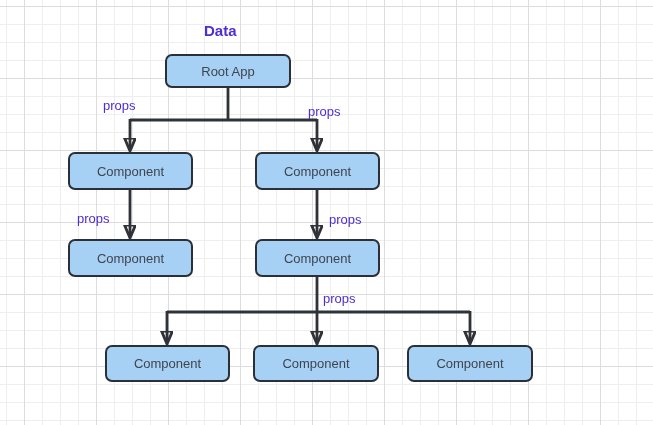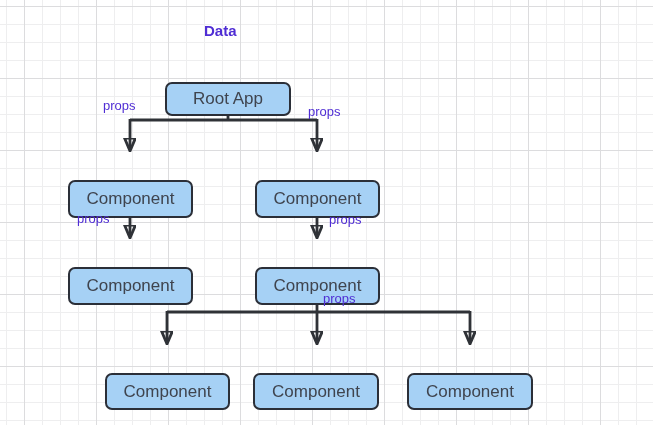--- a/index.html
+++ b/index.html
@@ -38,25 +38,24 @@
     fill:none;
   }
   .arrow-head{fill:var(--edge);stroke:none;}
   .node{
     position:absolute;
     box-sizing:border-box;
     background:var(--node-fill);
     border:2.5px solid var(--node-border);
     border-radius:7px;
     color:var(--node-text);
-    font-size:17px;
+    font-size:13px;
     display:flex;align-items:center;justify-content:center;
     text-align:left;
     cursor:default;
-    margin-top:28px;
   }
   .edge-label{
     position:absolute;
     color:var(--label-text);
     font-size:13px;
     line-height:15px;
     white-space:nowrap;
   }
   .diagram-title{
     position:absolute;

